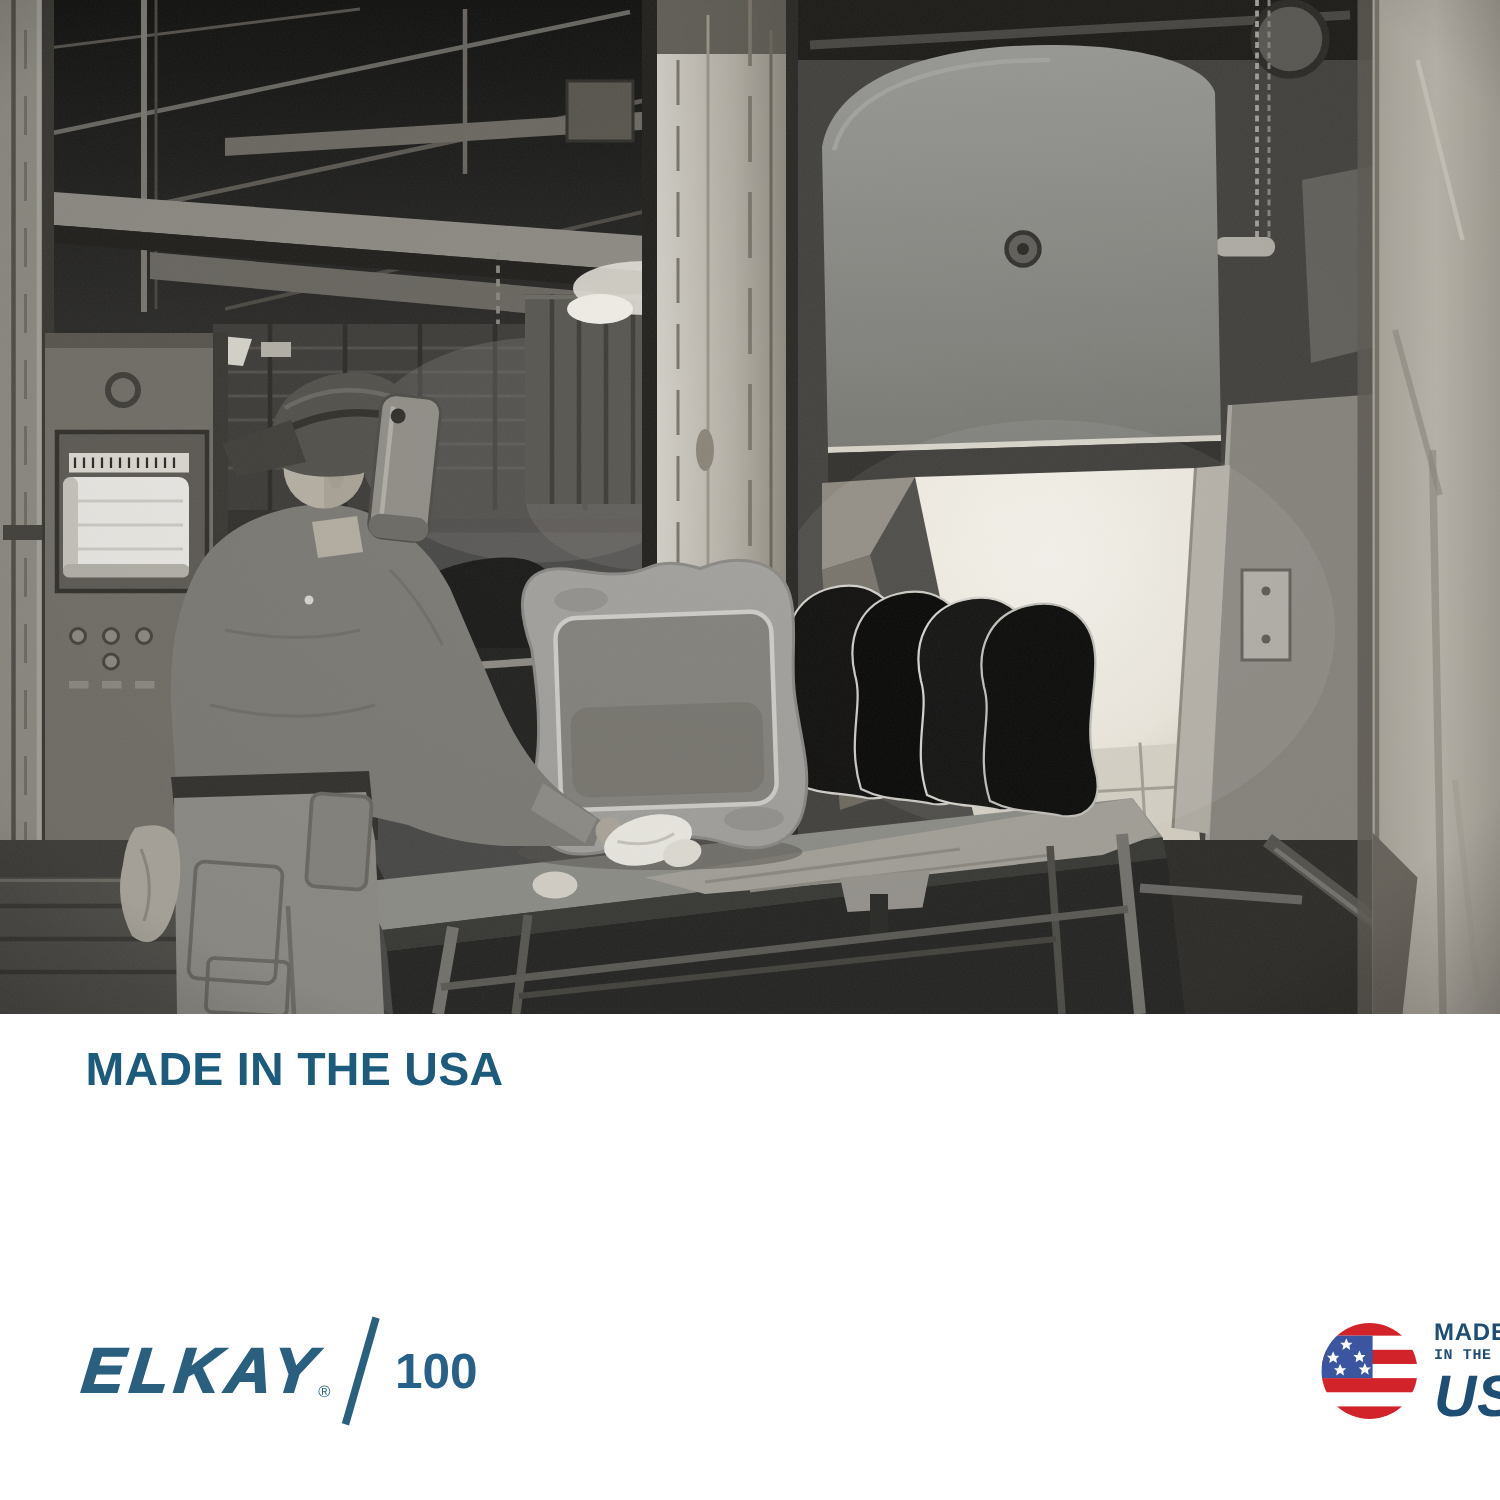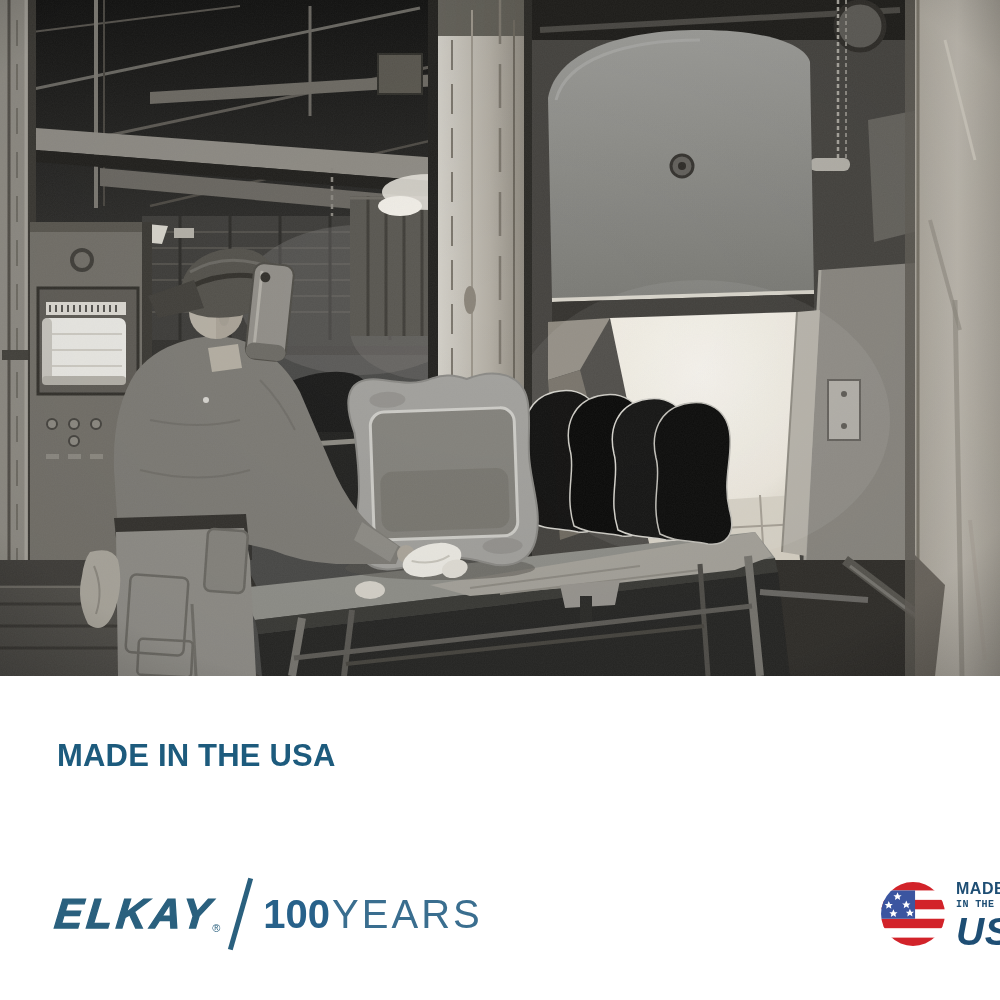--- a/index.html
+++ b/index.html
@@ -3,36 +3,36 @@
 <meta charset="utf-8">
 <style>
   html,body{margin:0;padding:0;background:#ffffff;}
   .canvas{
     position:relative;width:1000px;height:1000px;background:#ffffff;overflow:hidden;
     font-family:"Liberation Sans", sans-serif;
   }
   .photo{position:absolute;left:0;top:0;width:1000px;height:676px;background:#4a4a48;}
   .photo svg{display:block;width:100%;height:100%;}
 
-  .info{position:absolute;left:57px;top:737px;width:900px;}
+  .info{position:absolute;left:57px;top:694px;width:900px;}
   .headline{
     margin:0;font-size:31px;line-height:38px;font-weight:bold;color:#1D5B7D;letter-spacing:.2px;
   }
   .body-text{
     margin:20px 0 0 0;font-size:20px;line-height:35px;color:#5F6368;white-space:nowrap;
   }
 
   .logo{position:absolute;left:55px;top:872px;height:84px;display:flex;align-items:center;color:#2A607E;}
   .brand{
     font-size:42px;font-weight:bold;font-style:italic;letter-spacing:4px;
     transform:skewX(-6deg);-webkit-text-stroke:1.3px #2A607E;
   }
   .reg{font-size:11px;position:relative;top:14px;left:-2px;}
   .slash{display:inline-block;width:5px;height:74px;background:#2A607E;transform:rotate(16deg);margin:0 20px 0 16px;}
-  .years{font-size:40px;letter-spacing:1px;display:flex;align-items:flex-end;color:#27618A;}
+  .years{font-size:33px;letter-spacing:1px;display:flex;align-items:flex-end;color:#27618A;}
   .years .num{font-weight:bold;letter-spacing:0;}
   .years .word{font-weight:normal;letter-spacing:3px;margin-left:2px;color:#3A6E8F;}
 
   .badge{position:absolute;left:880px;top:881px;display:flex;align-items:flex-start;gap:10px;}
   .badge .flag{width:66px;height:66px;display:block;}
   .badge-text{display:flex;flex-direction:column;color:#1E4E74;line-height:1;}
   .badge-line1{font-size:16px;font-weight:bold;letter-spacing:.5px;}
   .badge-line2{font-size:10px;font-weight:bold;letter-spacing:.4px;margin-top:3px;font-family:Liberation Mono, monospace;}
   .badge-line3{font-size:39px;font-weight:bold;margin-top:2px;letter-spacing:.5px;font-style:italic;}
 </style>
@@ -350,21 +350,20 @@
       <br>
     </p>
   </div>
 
   <div class="logo">
     <span class="brand">ELKAY</span>
     <span class="reg">®</span>
     <span class="slash"></span>
     <span class="years">
       <span class="num">100</span>
-      <span class="word">YEARS</span>
     </span>
   </div>
 
   <div class="badge">
     <svg class="flag" viewBox="0 0 64 64">
       <defs>
         <clipPath id="fc">
             <circle cx="32" cy="32" r="31"></circle>
           </clipPath>
         <path id="star" d="M0,-4.2 L1.23,-1.3 L4.0,-1.3 L1.99,0.5 L2.47,3.4 L0,1.68 L-2.47,3.4 L-1.99,0.5 L-4.0,-1.3 L-1.23,-1.3 Z"></path>

